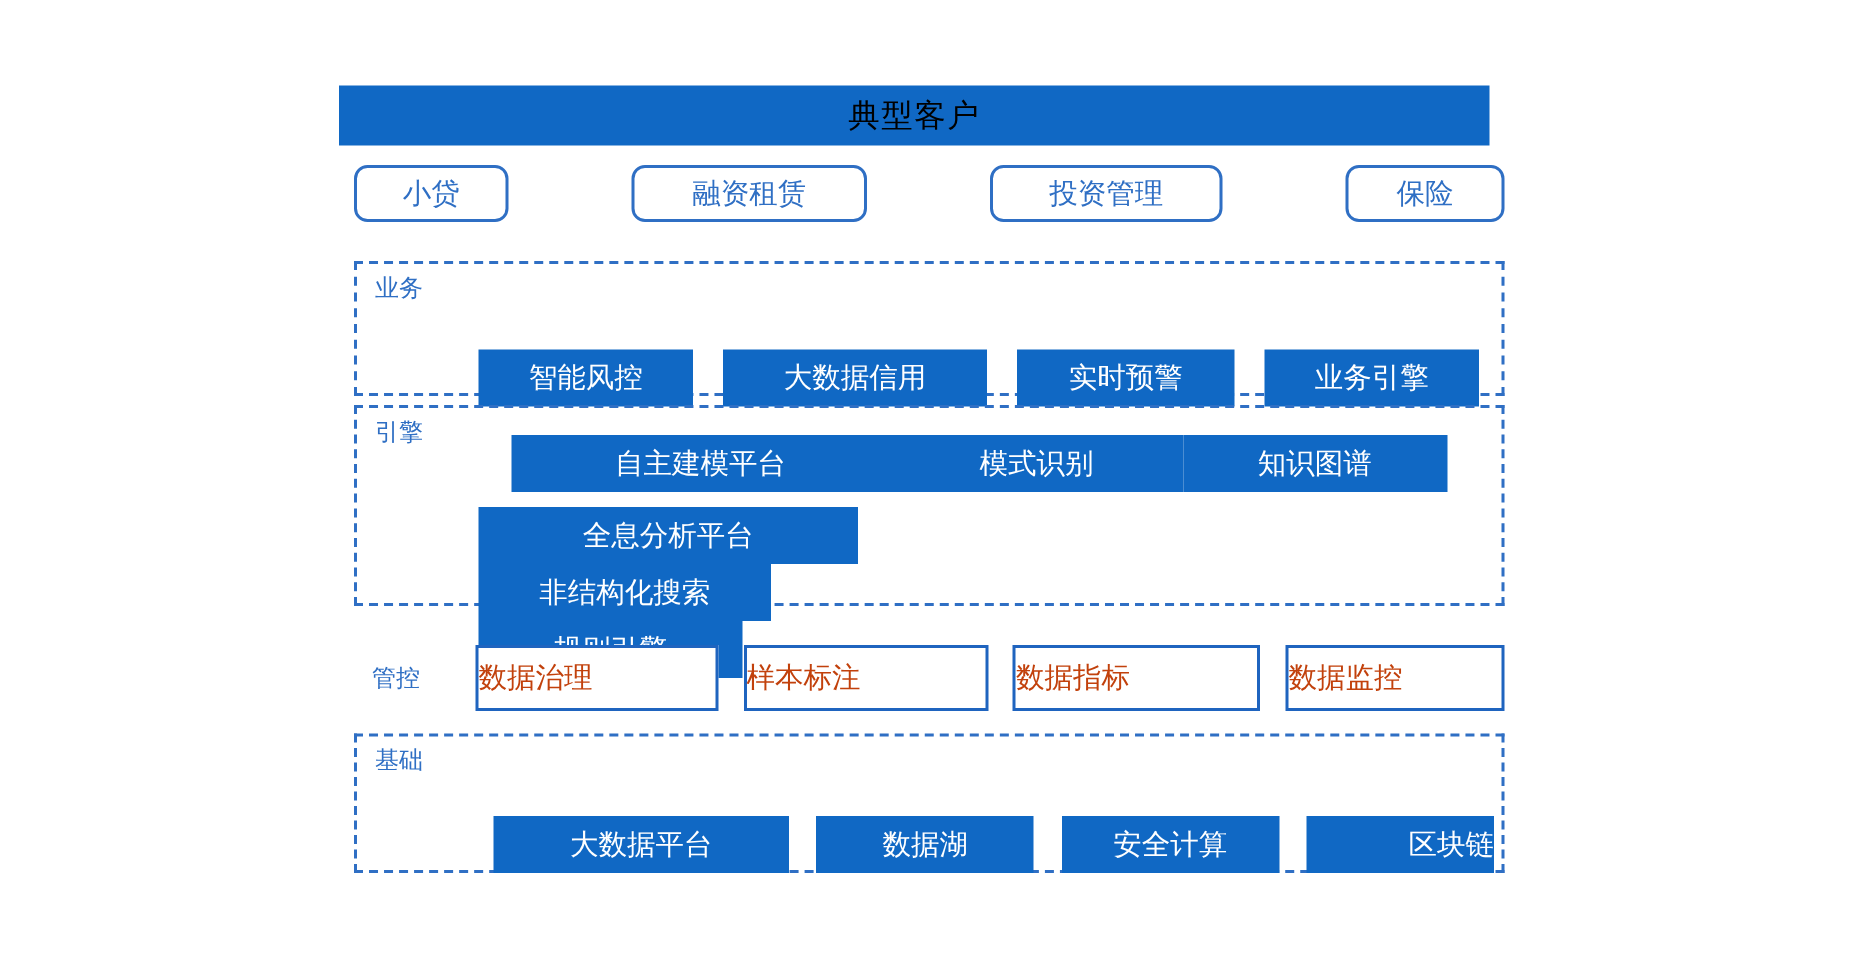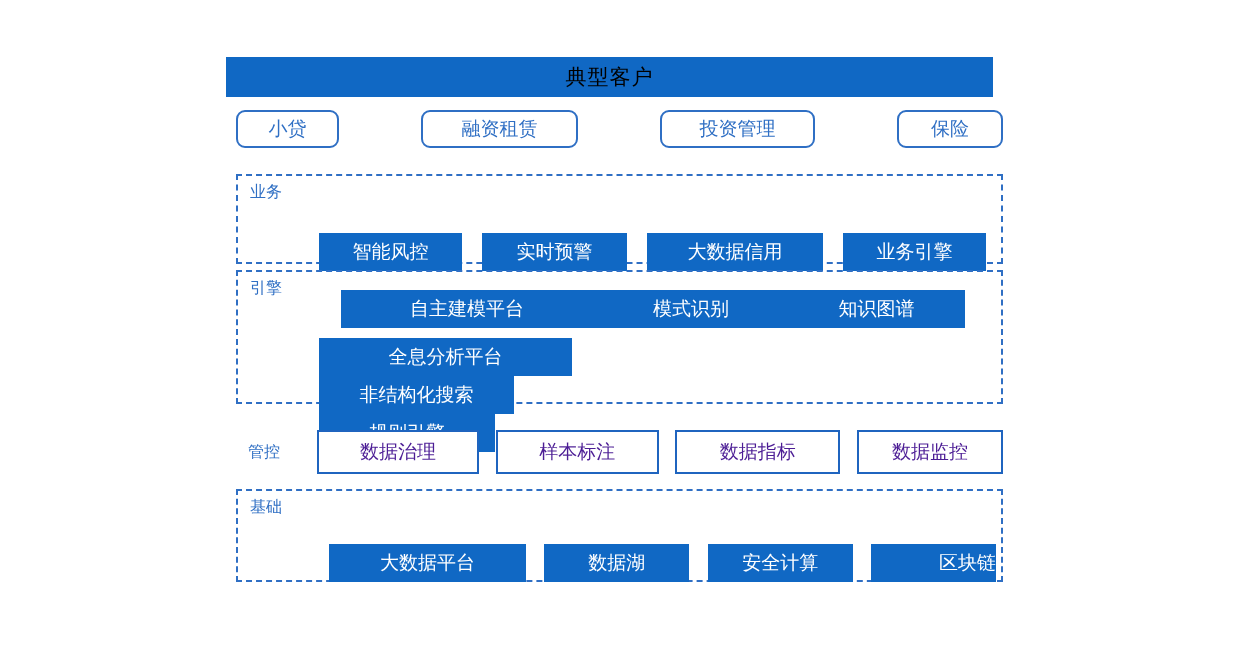--- a/index.html
+++ b/index.html
@@ -123,25 +123,24 @@
   }
   #control-row {
     left: 317px;
     top: 430px;
     width: 686px;
     justify-content: space-between;
   }
   .outline-tile {
     background: #ffffff;
     border: 2px solid #1f64bf;
-    color: #4c1d95;
+    color: #c2410c;
     font-size: 19px;
     display: flex;
     align-items: center;
-    justify-content: center;
     box-sizing: border-box;
     height: 44px;
   }
   .ct-0 { width: 162px; }
   .ct-1 { width: 163px; }
   .ct-2 { width: 165px; }
   .ct-3 { width: 146px; }
 
   
   #layer-base { top: 489px; height: 93px; }
@@ -175,25 +174,25 @@
     </div>
   </div>
 
   <div class="layer-dashed" id="layer-business">
     <span class="layer-label-top">业务</span>
   </div>
   <div class="tile-row" id="business-tiles">
     <div class="tile bz-0">
       <span>智能风控</span>
     </div>
+    <div class="tile bz-2">
+      <span>大数据信用</span>
+    </div>
     <div class="tile bz-1">
       <span>实时预警</span>
-    </div>
-    <div class="tile bz-2">
-      <span>大数据信用</span>
     </div>
     <div class="tile bz-3">
       <span>业务引擎</span>
     </div>
   </div>
 
   <div class="layer-dashed" id="layer-engine">
     <span class="layer-label-top">引擎</span>
   </div>
   <div class="tile-row" id="engine-row-1">

